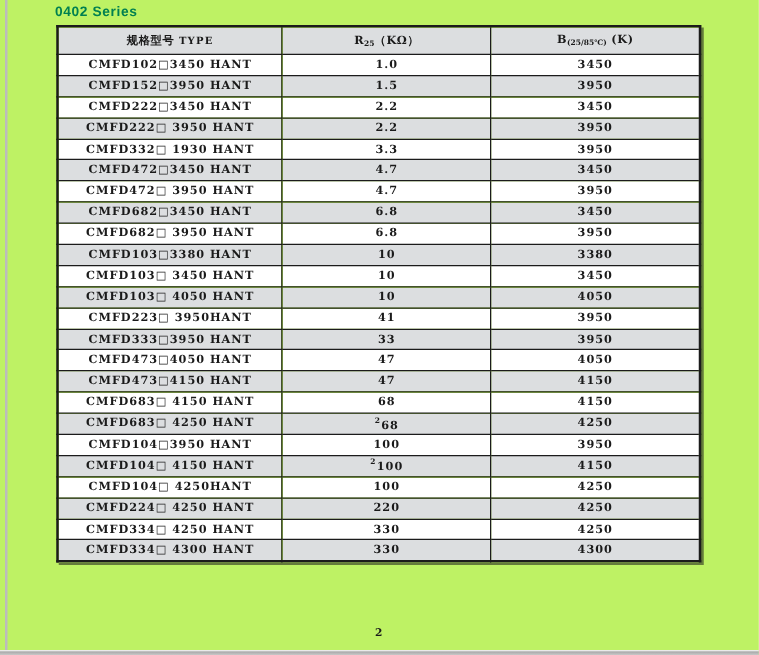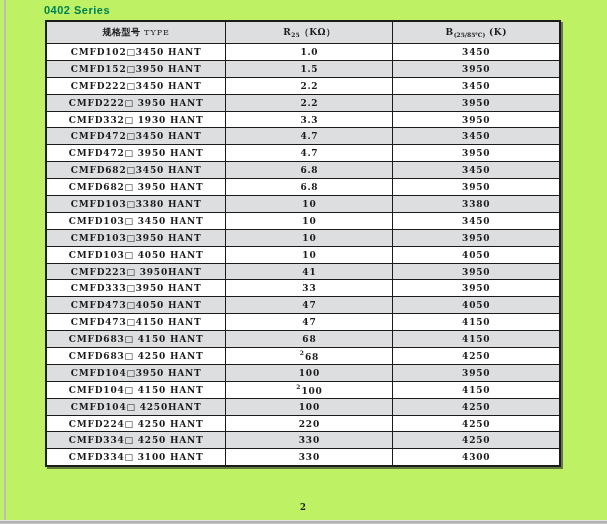--- a/index.html
+++ b/index.html
@@ -50,21 +50,21 @@
     overflow: hidden;
     white-space: nowrap;
   }
   .spec-table thead th {
     height: 21px;
     background: #dcdee0;
     font-size: 9px;
     font-weight: bold;
     letter-spacing: 0.5px;
   }
-  .spec-table thead th .en { font-size: 8px; font-weight: normal; letter-spacing: 1px; margin-top: 36px; }
+  .spec-table thead th .en { font-size: 8px; font-weight: bold; letter-spacing: 1px; margin-top: 36px; }
   .spec-table thead th sub {
     font-size: 6px; letter-spacing: 0; vertical-align: -2px;
   }
   .spec-table tbody td {
     height: 15.9px;
     font-size: 9px;
     font-weight: bold;
     letter-spacing: 0.8px;
   }
   .spec-table tbody tr:nth-child(even) td { background: #dcdee0; }
@@ -161,25 +161,20 @@
           <td>CMFD103□3380 HANT</td>
           <td>10</td>
           <td>3380</td>
         </tr>
         <tr>
           <td>CMFD103□ 3450 HANT</td>
           <td>10</td>
           <td>3450</td>
         </tr>
         <tr>
-          <td>CMFD103□3950 HANT</td>
-          <td>10</td>
-          <td>3950</td>
-        </tr>
-        <tr>
           <td>CMFD103□ 4050 HANT</td>
           <td>10</td>
           <td>4050</td>
         </tr>
         <tr>
           <td>CMFD223□ 3950HANT</td>
           <td>41</td>
           <td>3950</td>
         </tr>
         <tr>
@@ -226,21 +221,21 @@
           <td>CMFD224□ 4250 HANT</td>
           <td>220</td>
           <td>4250</td>
         </tr>
         <tr>
           <td>CMFD334□ 4250 HANT</td>
           <td>330</td>
           <td>4250</td>
         </tr>
         <tr>
-          <td>CMFD334□ 3100 HANT</td>
+          <td>CMFD334□ 4300 HANT</td>
           <td>330</td>
           <td>4300</td>
         </tr>
       </tbody>
   </table>
 
   <div class="page-number">2</div>
 
 </div>
 

